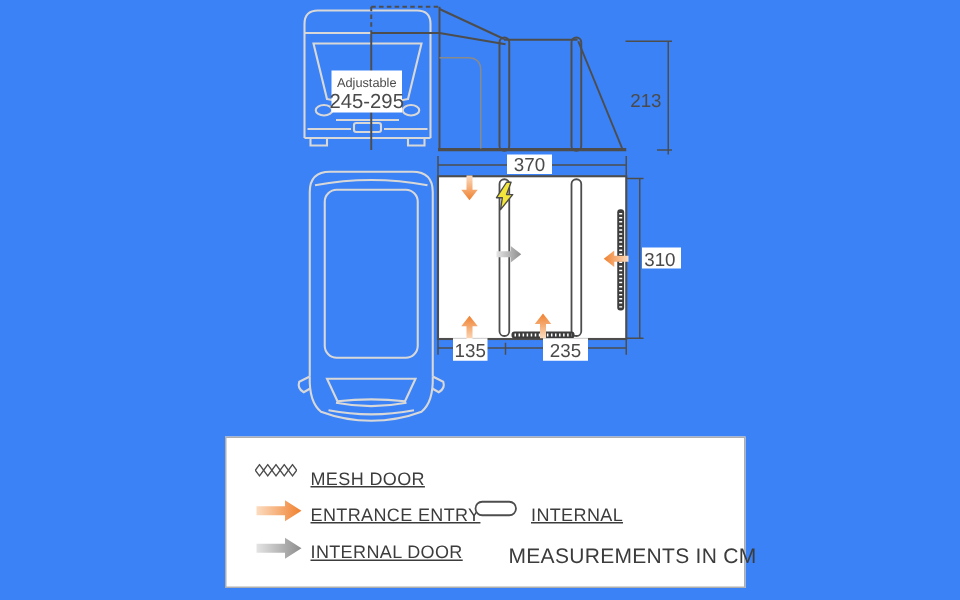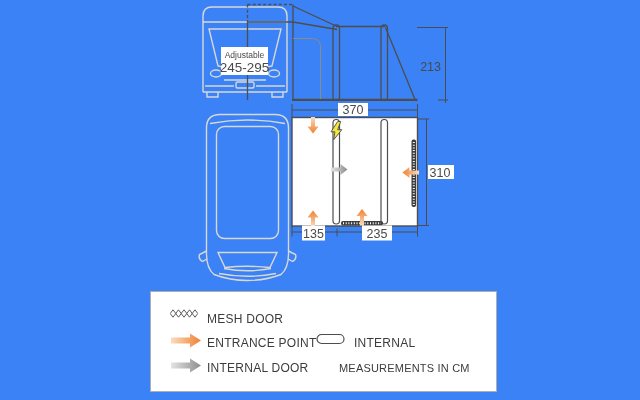--- a/index.html
+++ b/index.html
@@ -19,24 +19,24 @@
     position:absolute;left:150px;top:291px;width:345px;height:99px;
     border:1px solid #aeaeae;background:#fff;
   }
   .legend-row{
     position:absolute;display:flex;align-items:center;height:20px;
   }
   .legend-icon{display:flex;align-items:center;justify-content:flex-start;}
   .legend-icon.col-l{width:37px;}
   .legend-icon.col-r{width:31px;}
   .legend-label{
-    font-size:12px;letter-spacing:0.25px;color:#3c3c3c;white-space:nowrap;
+    font-size:12px;letter-spacing:0.25px;color:#3c3c3c;white-space:nowrap;text-decoration:underline;
   }
   .legend-note{
-    position:absolute;font-size:11px;letter-spacing:0.2px;color:#3c3c3c;white-space:nowrap;padding-left:20px;
+    position:absolute;font-size:14px;letter-spacing:0.2px;color:#3c3c3c;white-space:nowrap;padding-left:20px;
   }
 </style>
 </head>
 <body>
 
 <div class="stage">
 
 <svg width="640" height="400" viewBox="0 0 640 400">
   <defs>
     <linearGradient id="gradOrange" x1="0" y1="0" x2="1" y2="0">
@@ -176,21 +176,21 @@
     </span>
     <span class="legend-label">MESH DOOR</span>
   </div>
 
   <div class="legend-row" style="left:19px;top:41px;">
     <span class="legend-icon col-l">
       <svg width="32" height="15" viewBox="0 0 32 15">
         <path d="M31,7.5 L20,0.5 V4.5 H1 V10.5 H20 V14.5 Z" fill="url(#gradOrange)"></path>
       </svg>
     </span>
-    <span class="legend-label">ENTRANCE POINT</span>
+    <span class="legend-label">ENTRANCE ENTRY</span>
   </div>
 
   <div class="legend-row" style="left:19px;top:66px;justify-content:flex-end;">
     <span class="legend-icon col-l">
       <svg width="32" height="15" viewBox="0 0 32 15">
         <path d="M31,7.5 L20,0.5 V4.5 H1 V10.5 H20 V14.5 Z" fill="url(#gradGray)"></path>
       </svg>
     </span>
     <span class="legend-label">INTERNAL DOOR</span>
   </div>

